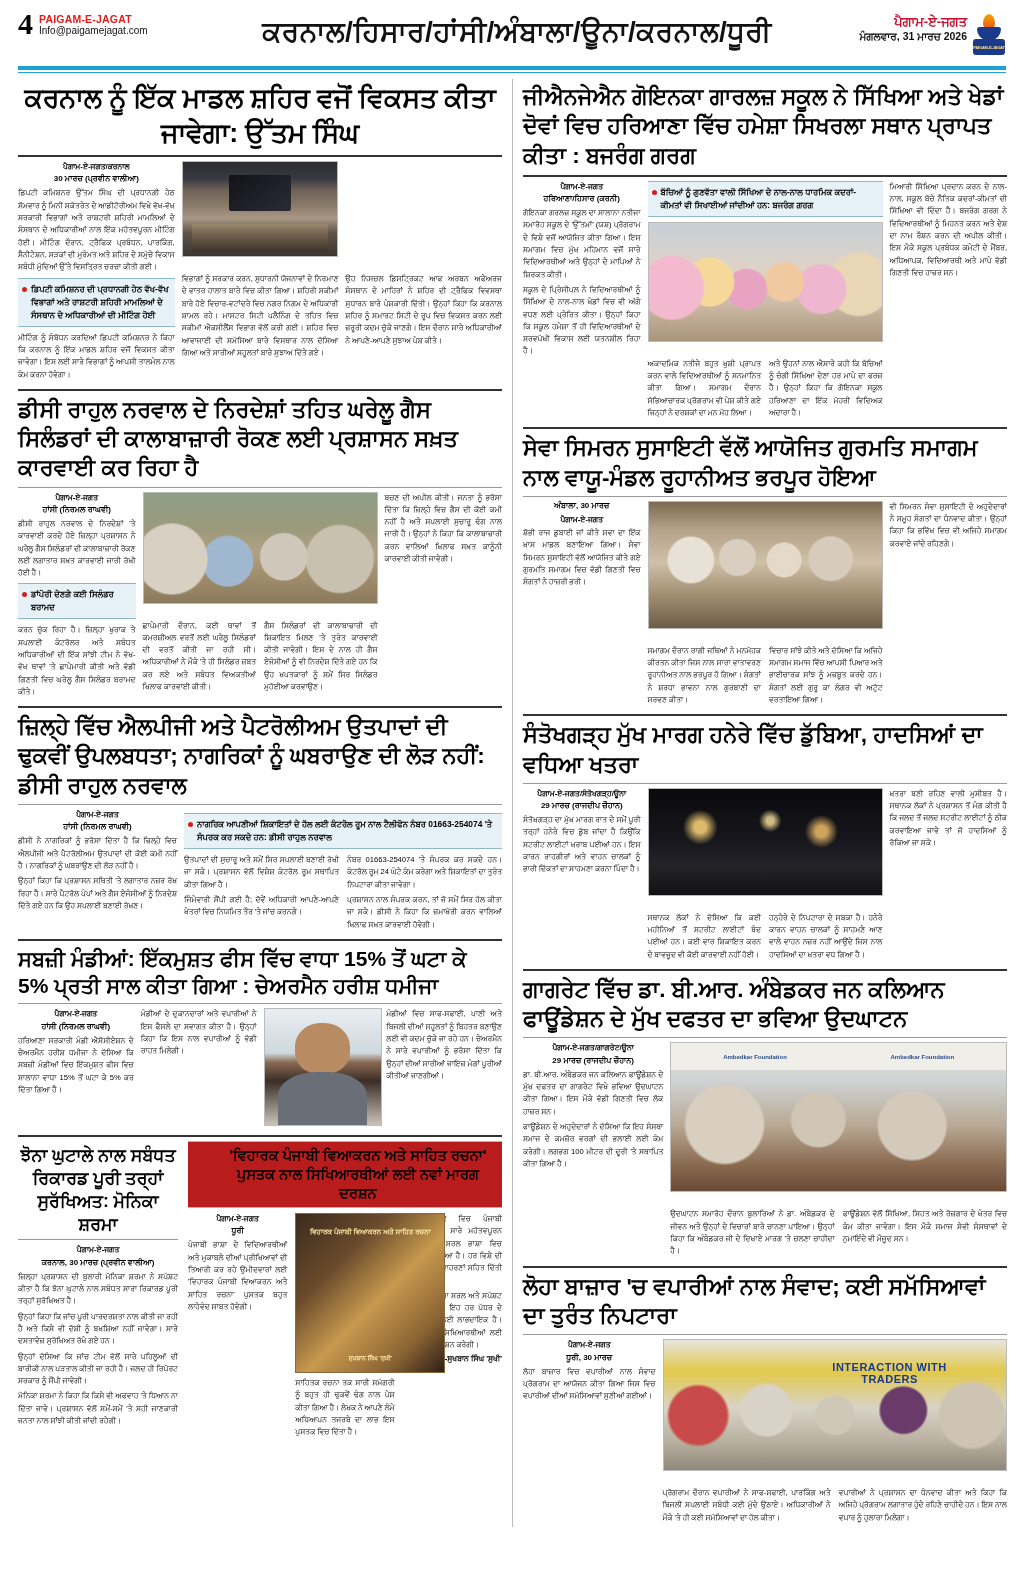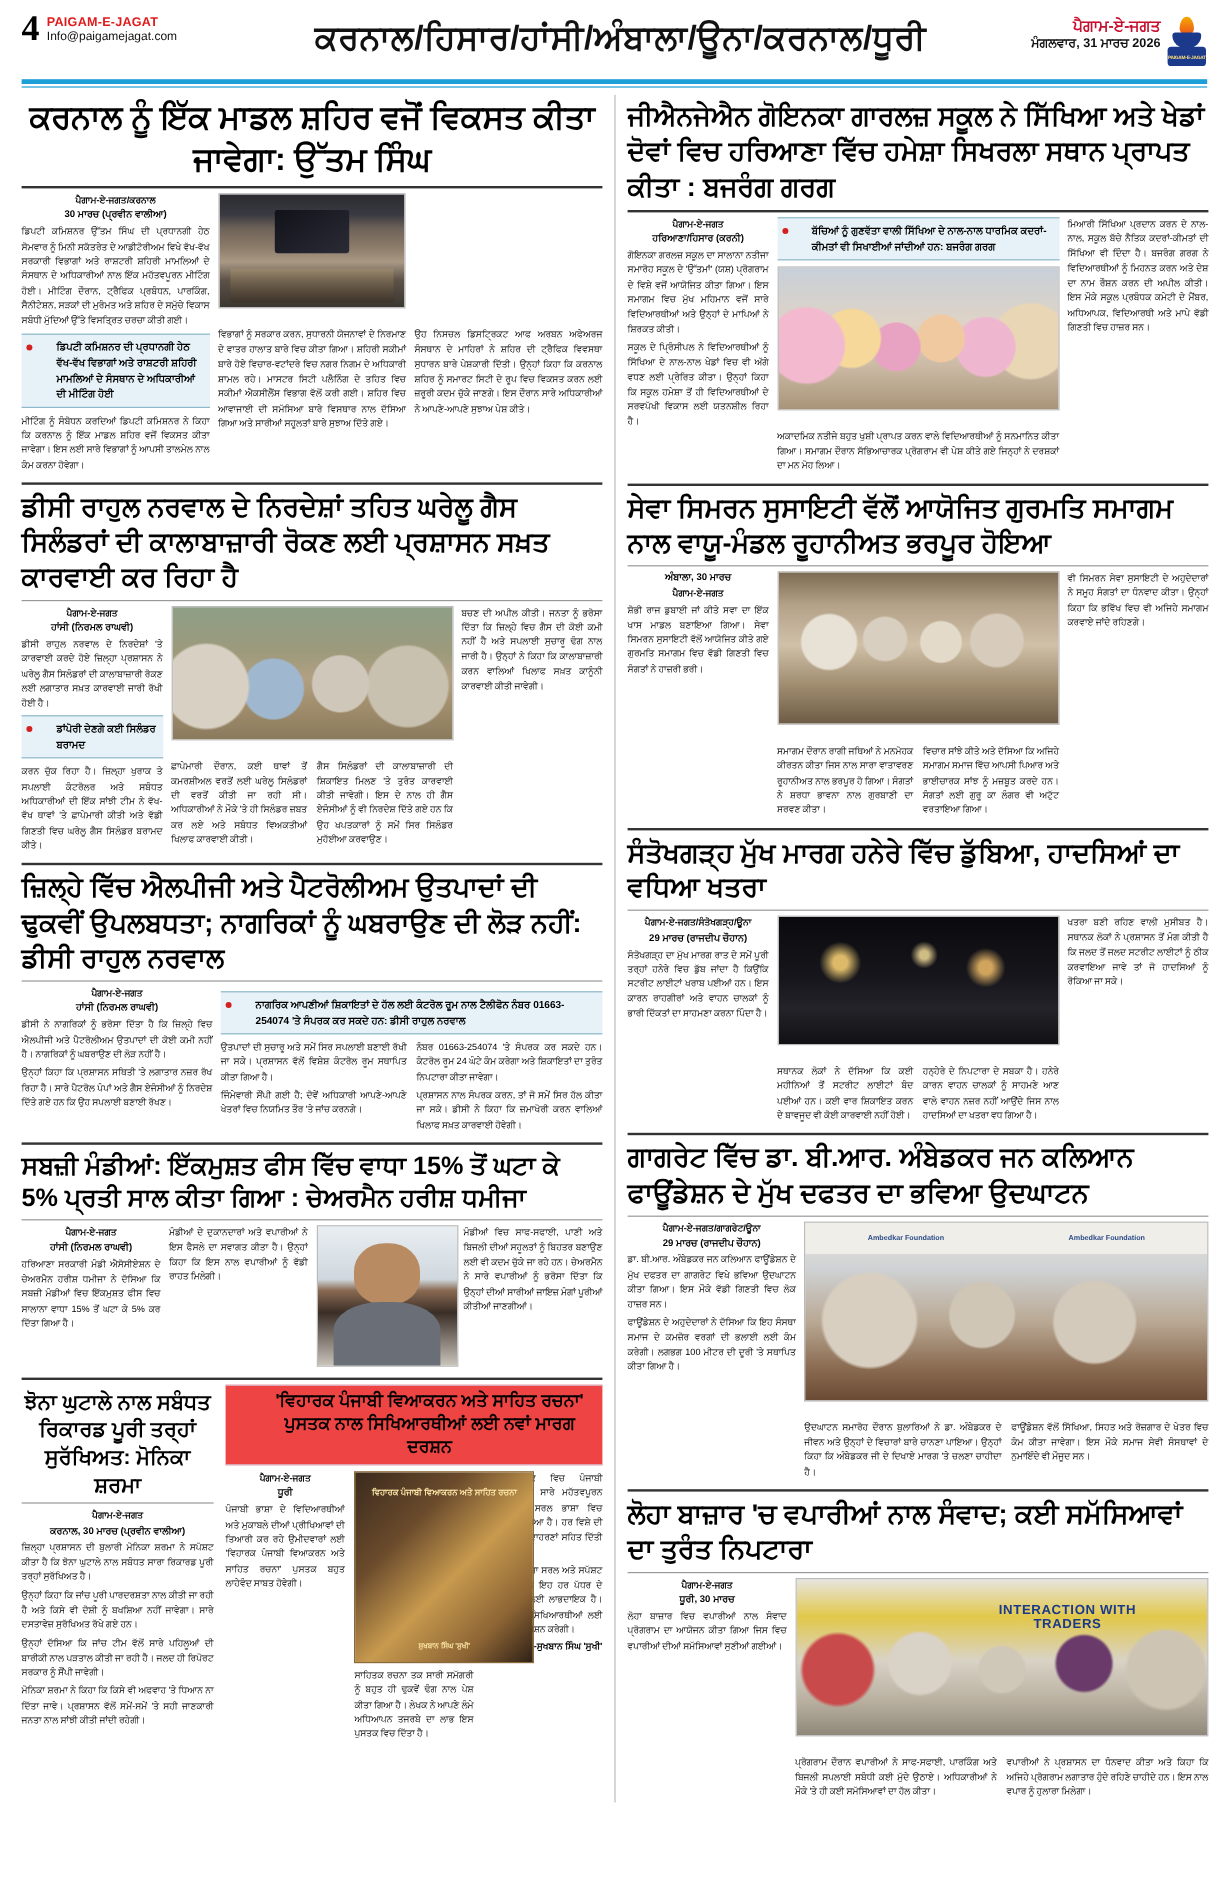--- a/index.html
+++ b/index.html
@@ -150,29 +150,29 @@
   .dateline { font-size: 8px; font-weight: bold; text-align: center; margin-bottom: 3px; }
 
   
   .callout {
     background: #e6f2f7;
     border-top: 1px solid #8fb9ca;
     border-bottom: 1px solid #8fb9ca;
     padding: 4px 5px 4px 4px;
     margin: 4px 0 5px 0;
     display: flex;
-    gap: 20px;
+    gap: 4px;
   }
   .callout .bullet {
     width: 5px; height: 5px; border-radius: 50%; background: #d42020; flex: none; margin-top: 4px;
   }
   .callout .ctext {
     font-size: 8.4px; font-weight: bold; line-height: 1.55; color: #000;
   }
-  .callout.pink { background: #ef4444; border-color: #d9a7b8; padding-left: 31px; }
+  .callout.pink { background: #b91c1c; border-color: #d9a7b8; padding-left: 31px; }
 
   
   .photo {
     width: 100%;
     position: relative;
     overflow: hidden;
     border: 1px solid #bbb;
     margin-bottom: 16px;
     background: #ddd;
   }
@@ -488,20 +488,23 @@
           <div class="tcol" style="flex:2">
             <div class="callout" style="margin-top:0">
               <div class="bullet"></div>
               <div class="ctext">ਬੱਚਿਆਂ ਨੂੰ ਗੁਣਵੱਤਾ ਵਾਲੀ ਸਿੱਖਿਆ ਦੇ ਨਾਲ-ਨਾਲ ਧਾਰਮਿਕ ਕਦਰਾਂ-ਕੀਮਤਾਂ ਵੀ ਸਿਖਾਈਆਂ ਜਾਂਦੀਆਂ ਹਨ: ਬਜਰੰਗ ਗਰਗ</div>
             </div>
             <div class="photo ph-school"></div>
             <div class="cols2">
               <div class="tcol">
                 <p class="body">ਅਕਾਦਮਿਕ ਨਤੀਜੇ ਬਹੁਤ ਖੁਸ਼ੀ ਪ੍ਰਾਪਤ ਕਰਨ ਵਾਲੇ ਵਿਦਿਆਰਥੀਆਂ ਨੂੰ ਸਨਮਾਨਿਤ ਕੀਤਾ ਗਿਆ। ਸਮਾਗਮ ਦੌਰਾਨ ਸੱਭਿਆਚਾਰਕ ਪ੍ਰੋਗਰਾਮ ਵੀ ਪੇਸ਼ ਕੀਤੇ ਗਏ ਜਿਨ੍ਹਾਂ ਨੇ ਦਰਸ਼ਕਾਂ ਦਾ ਮਨ ਮੋਹ ਲਿਆ।</p>
               </div>
+              <div class="tcol">
+                <p class="body">ਅਤੇ ਉਹਨਾਂ ਨਾਲ ਐਸਾਰੇ ਕਹੀ ਕਿ ਬੱਚਿਆਂ ਨੂੰ ਚੰਗੀ ਸਿੱਖਿਆ ਦੇਣਾ ਹਰ ਮਾਪੇ ਦਾ ਫਰਜ਼ ਹੈ। ਉਨ੍ਹਾਂ ਕਿਹਾ ਕਿ ਗੋਇਨਕਾ ਸਕੂਲ ਹਰਿਆਣਾ ਦਾ ਇੱਕ ਮੋਹਰੀ ਵਿਦਿਅਕ ਅਦਾਰਾ ਹੈ।</p>
+              </div>
             </div>
           </div>
           <div class="tcol">
             <p class="body">ਮਿਆਰੀ ਸਿੱਖਿਆ ਪ੍ਰਦਾਨ ਕਰਨ ਦੇ ਨਾਲ-ਨਾਲ, ਸਕੂਲ ਬੱਚੇ ਨੈਤਿਕ ਕਦਰਾਂ-ਕੀਮਤਾਂ ਦੀ ਸਿੱਖਿਆ ਵੀ ਦਿੰਦਾ ਹੈ। ਬਜਰੰਗ ਗਰਗ ਨੇ ਵਿਦਿਆਰਥੀਆਂ ਨੂੰ ਮਿਹਨਤ ਕਰਨ ਅਤੇ ਦੇਸ਼ ਦਾ ਨਾਮ ਰੌਸ਼ਨ ਕਰਨ ਦੀ ਅਪੀਲ ਕੀਤੀ। ਇਸ ਮੌਕੇ ਸਕੂਲ ਪ੍ਰਬੰਧਕ ਕਮੇਟੀ ਦੇ ਮੈਂਬਰ, ਅਧਿਆਪਕ, ਵਿਦਿਆਰਥੀ ਅਤੇ ਮਾਪੇ ਵੱਡੀ ਗਿਣਤੀ ਵਿਚ ਹਾਜ਼ਰ ਸਨ।</p>
           </div>
         </div>
       </div>
 
       <div class="rule-med"></div>
 

